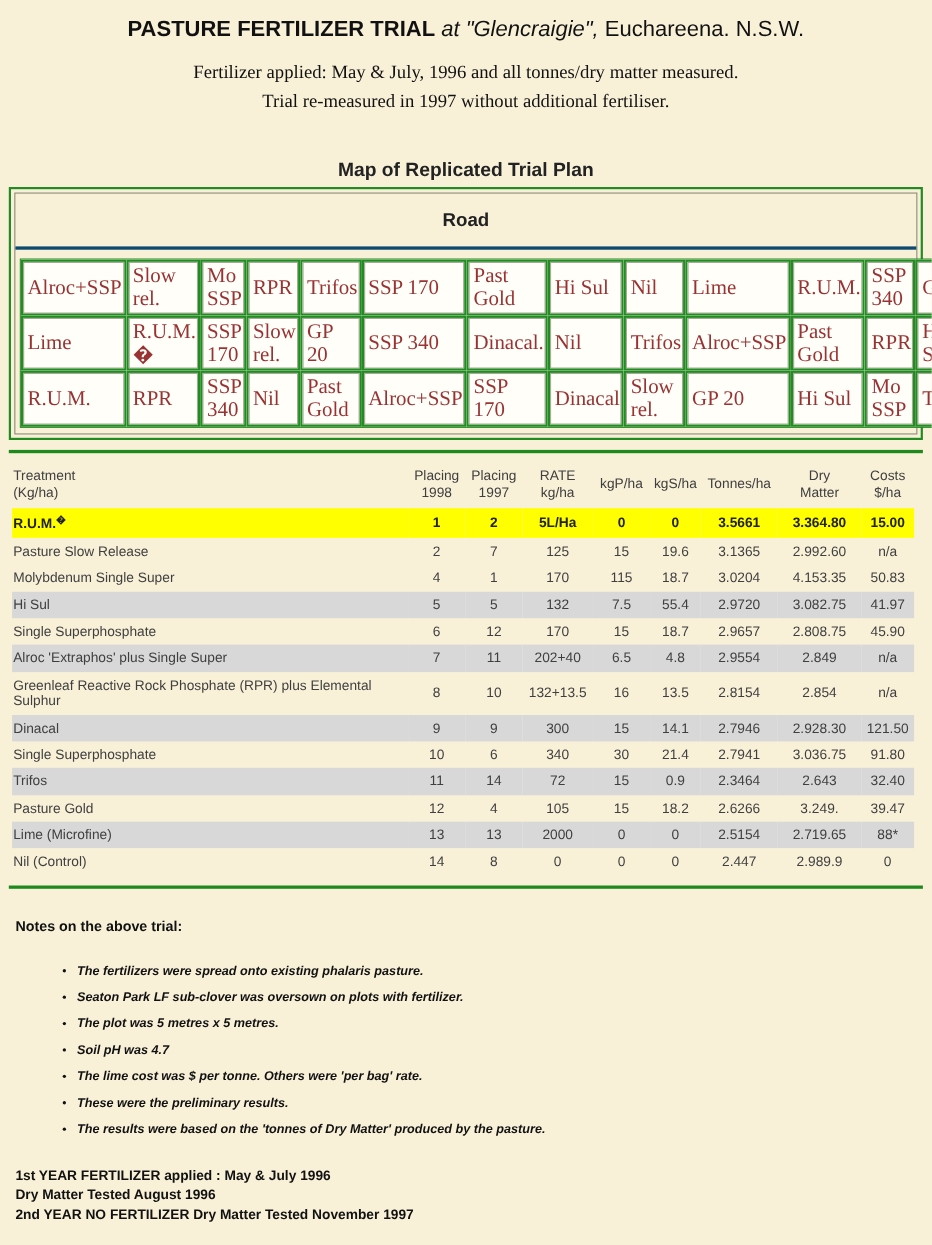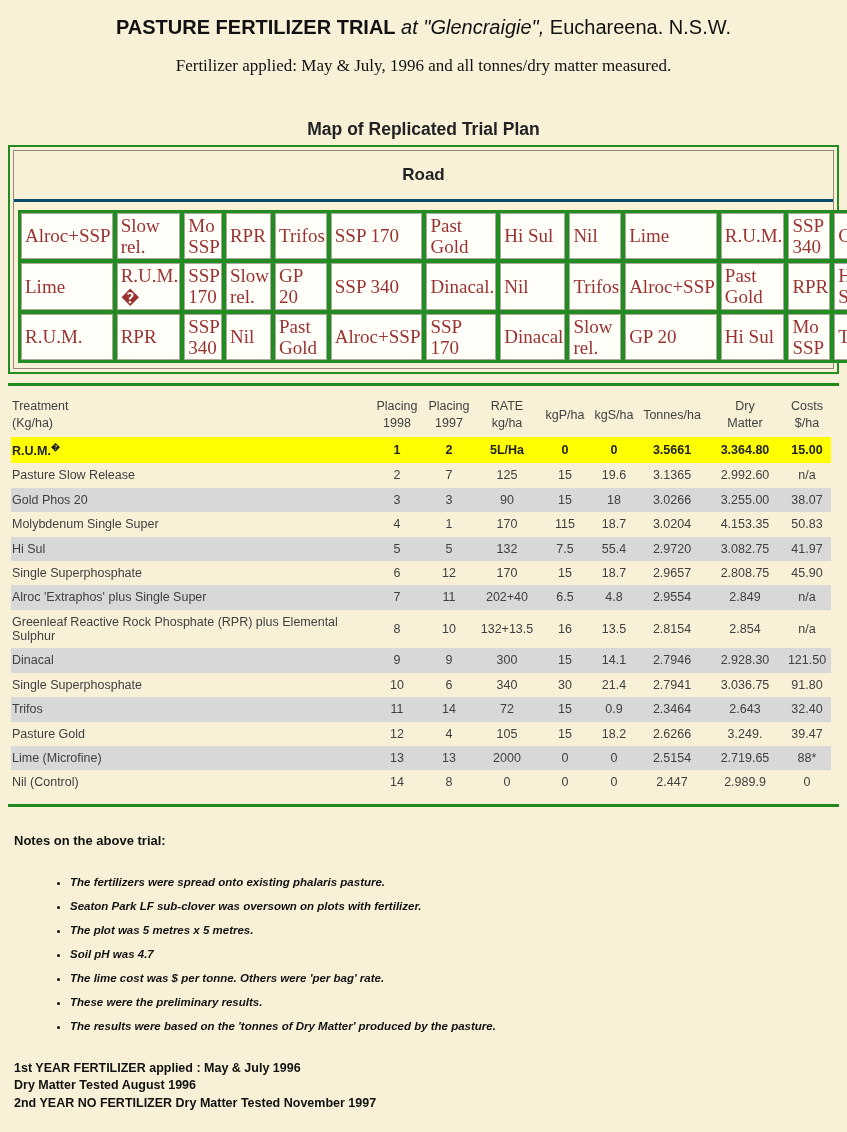--- a/index.html
+++ b/index.html
@@ -151,20 +151,21 @@
 <body>
 
 <div class="page">
 
   <div class="title">
     <span class="t-bold">PASTURE FERTILIZER TRIAL</span><span class="t-italic"> at "Glencraigie",</span><span class="t-rest"> Euchareena. N.S.W.</span>
   </div>
 
   <div class="subtitle">
     <div>Fertilizer applied: May &amp; July, 1996 and all tonnes/dry matter measured.</div>
+    <div>Trial re-measured in 1997 without additional fertiliser.</div>
   </div>
 
   <div class="map-heading">Map of Replicated Trial Plan</div>
 
   <div class="map-outer">
     <div class="map-inner">
       <div class="road">Road</div>
       <div class="map-table-wrap">
         <table class="map-grid">
           <tbody>
@@ -265,31 +266,20 @@
           <td class="treat">Pasture Slow Release</td>
           <td>2</td>
           <td>7</td>
           <td>125</td>
           <td>15</td>
           <td>19.6</td>
           <td>3.1365</td>
           <td>2.992.60</td>
           <td>n/a</td>
         </tr>
-        <tr class="shade">
-          <td class="treat">Gold Phos 20</td>
-          <td>3</td>
-          <td>3</td>
-          <td>90</td>
-          <td>15</td>
-          <td>18</td>
-          <td>3.0266</td>
-          <td>3.255.00</td>
-          <td>38.07</td>
-        </tr>
         <tr class="plain">
           <td class="treat">Molybdenum Single Super</td>
           <td>4</td>
           <td>1</td>
           <td>170</td>
           <td>115</td>
           <td>18.7</td>
           <td>3.0204</td>
           <td>4.153.35</td>
           <td>50.83</td>

